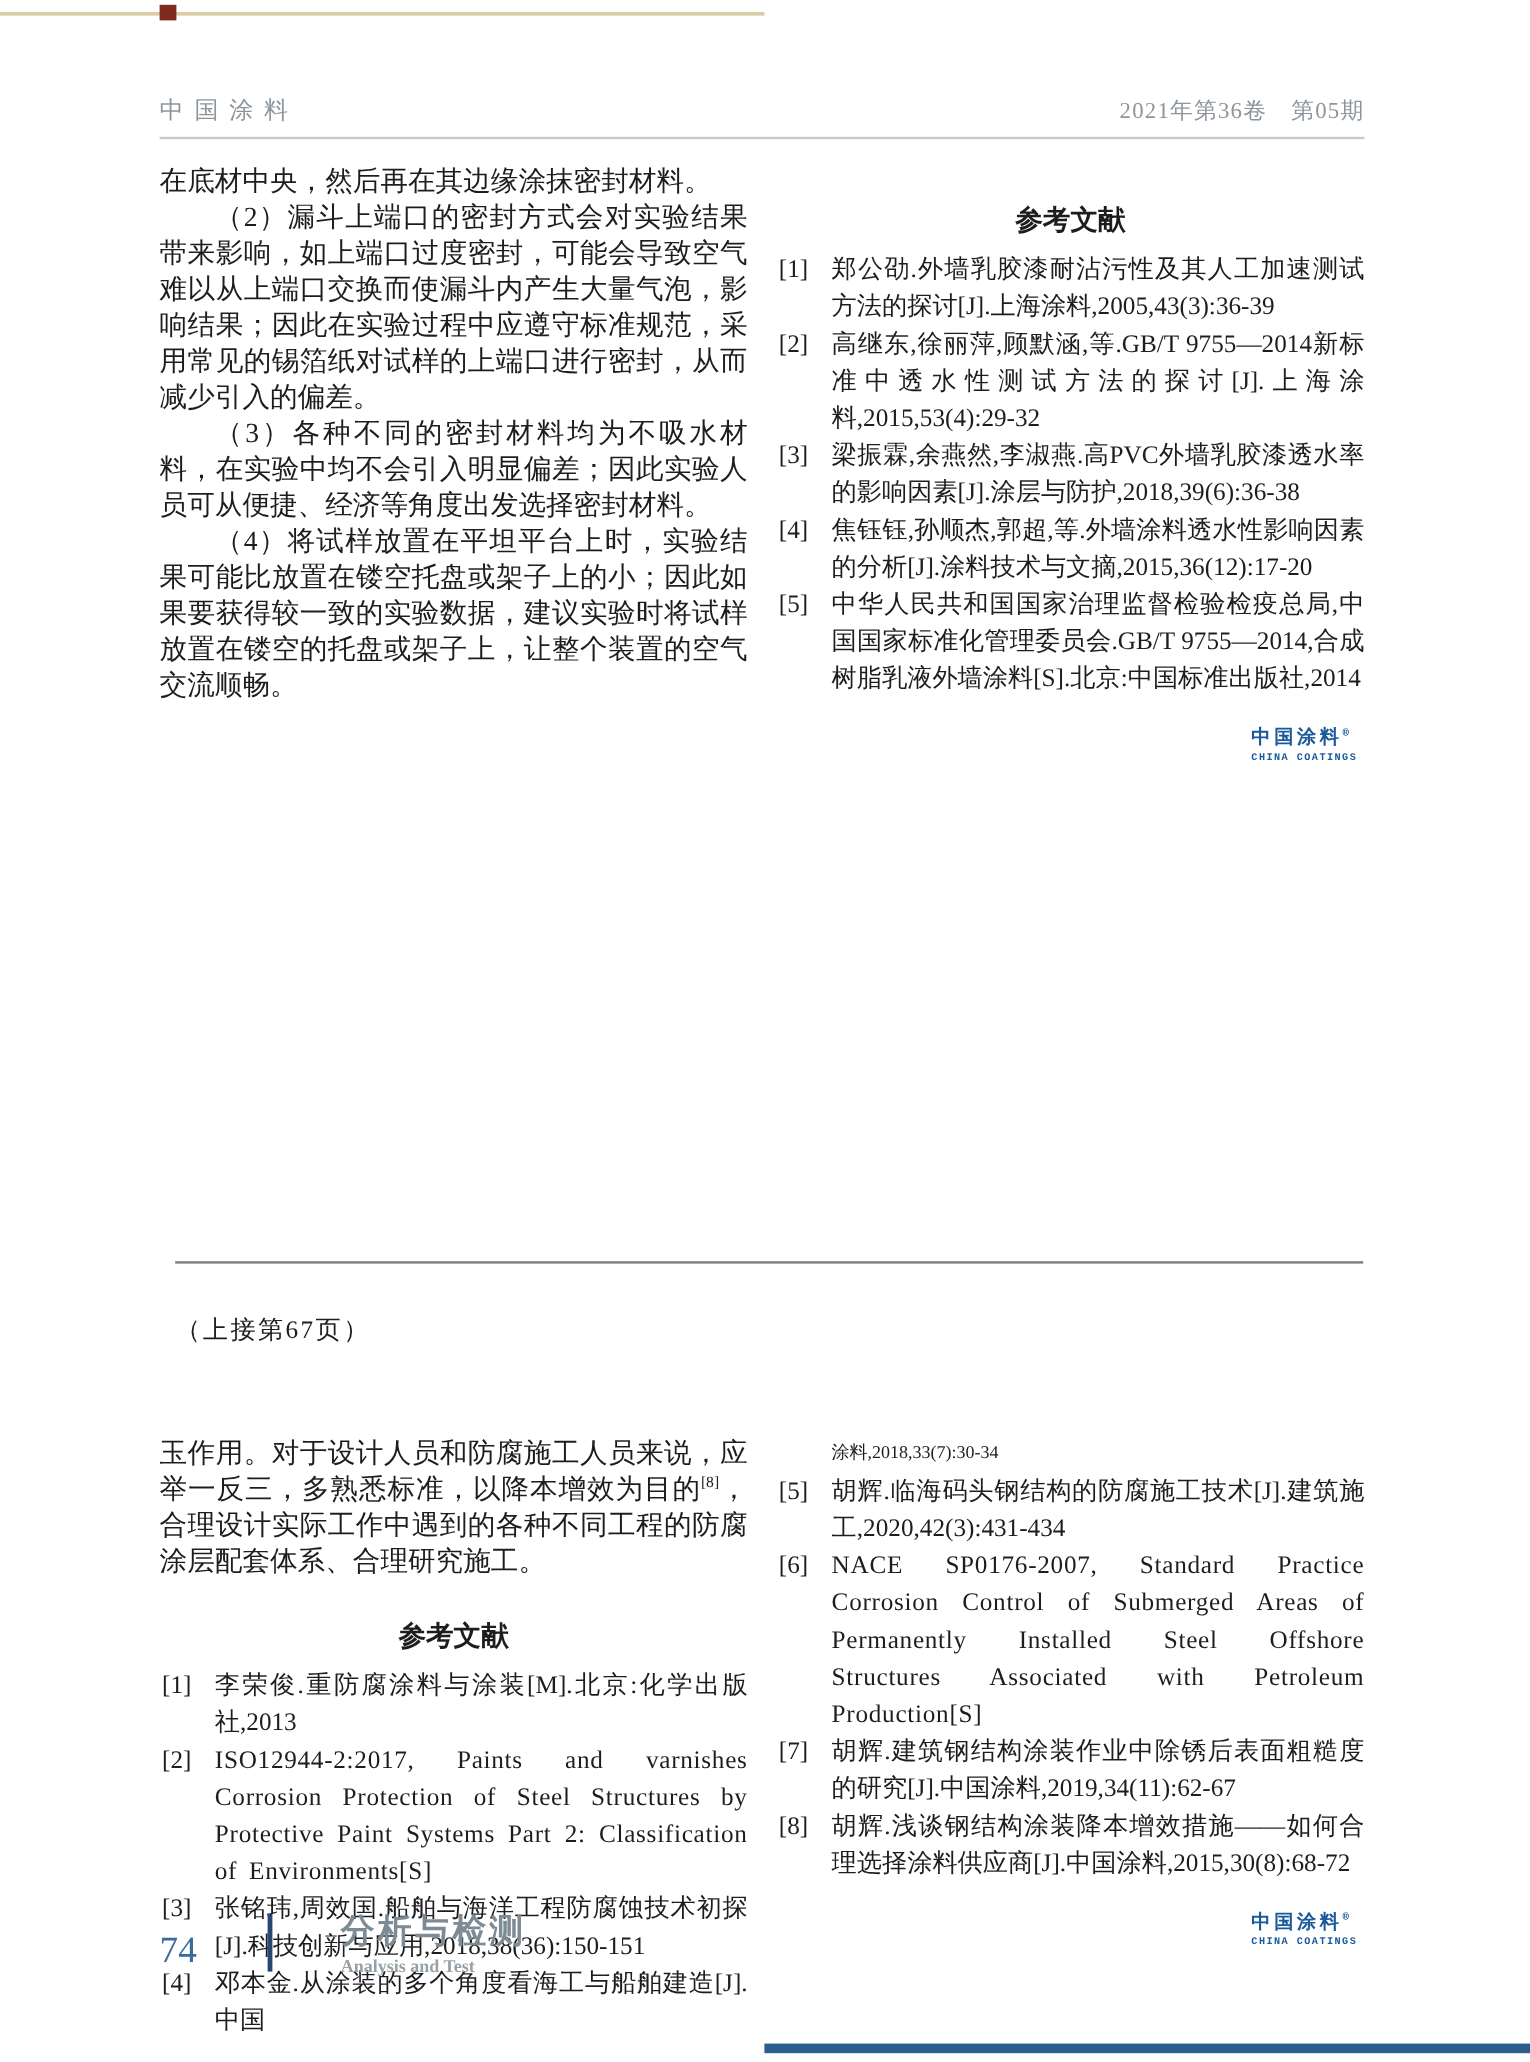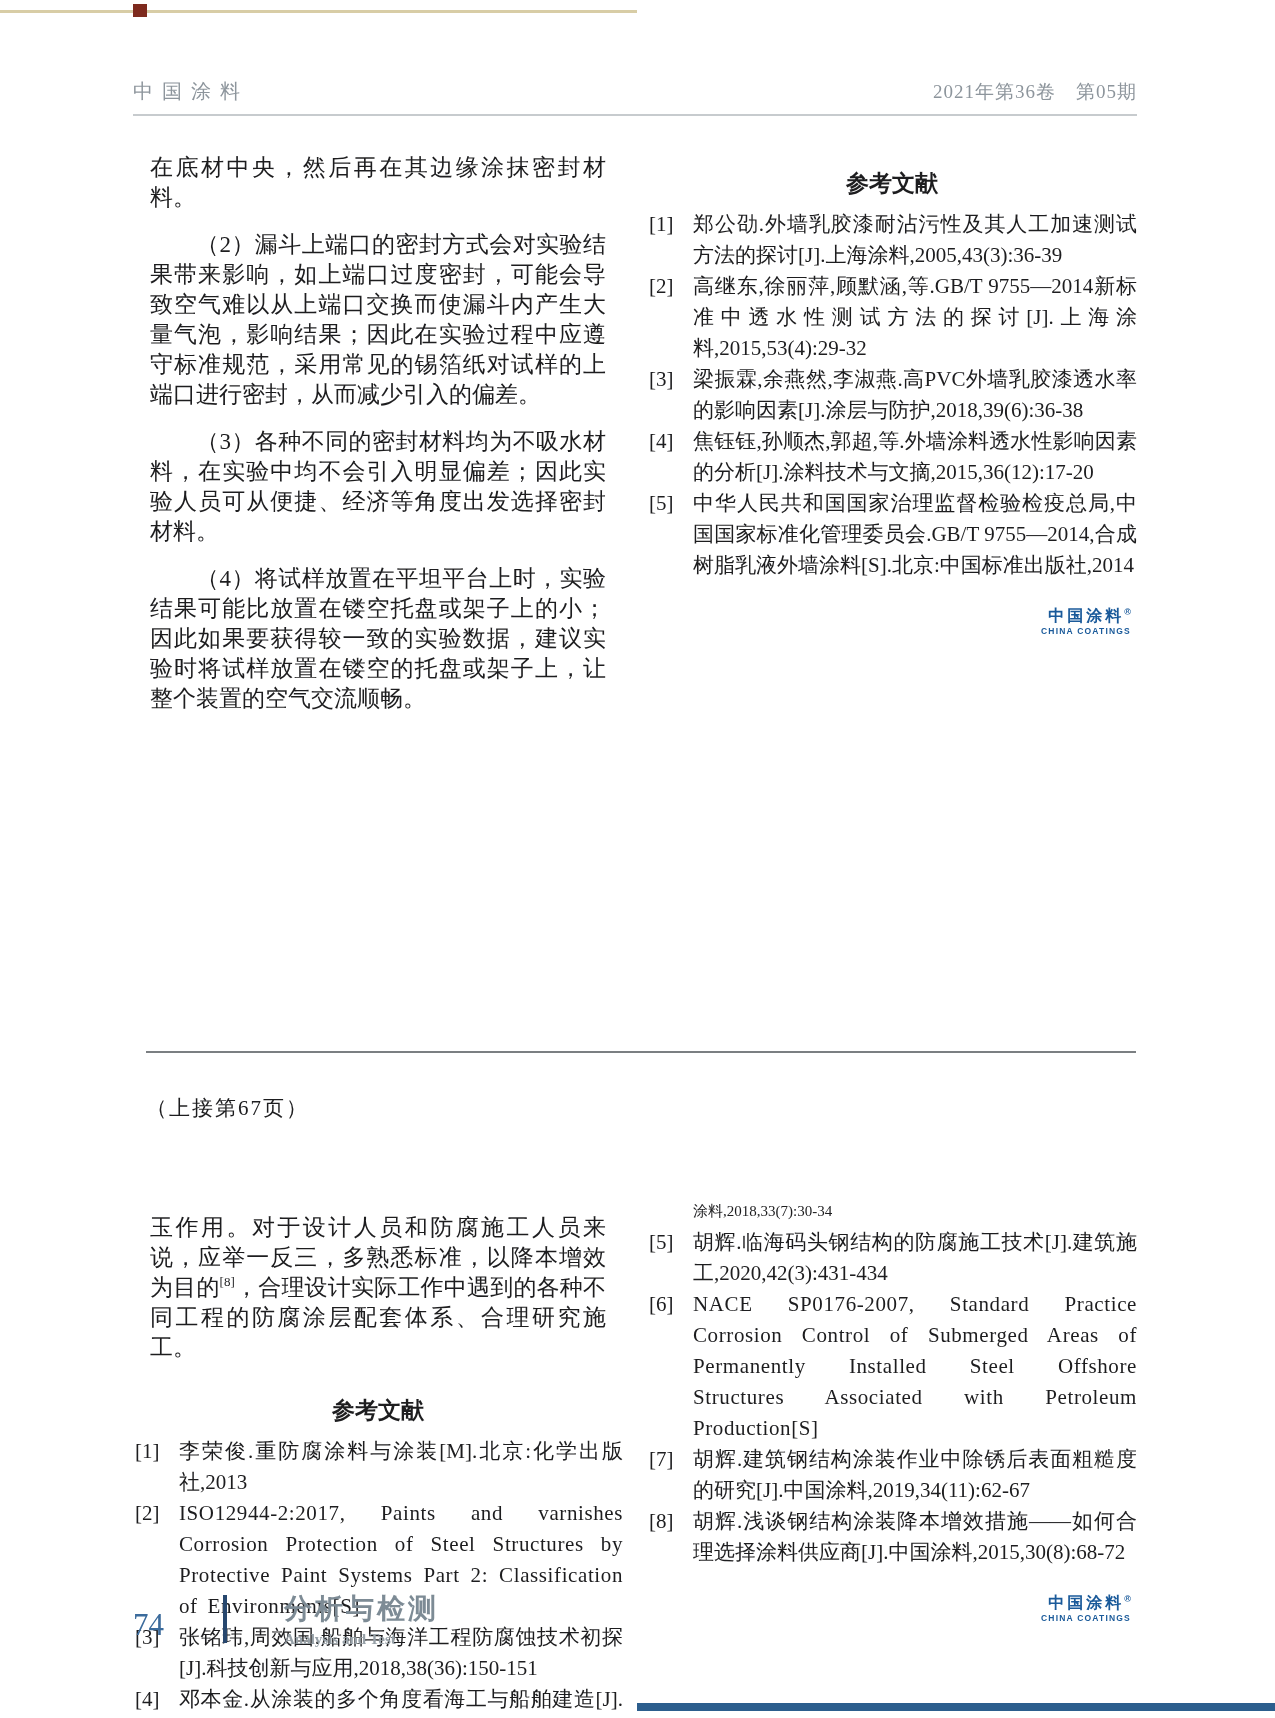--- a/index.html
+++ b/index.html
@@ -17,40 +17,40 @@
       align-items:flex-end;border-bottom:2px solid #c7cbce;padding-bottom:9px;color:var(--header-gray,#8d959c);}
   .hd-journal{font-size:20px;letter-spacing:9px;}
   .hd-issue{font-size:19px;letter-spacing:1px;}
 
   
   .sec{position:absolute;left:133px;width:1004px;display:flex;gap:24px;}
   .sec1{top:136px;}
   .sec2{top:1196px;}
   .col{width:490px;}
 
-  .para{margin:17px;font-size:23px;line-height:30px;text-align:justify;text-indent:2em;}
+  .para{margin:0;font-size:23px;line-height:30px;text-align:justify;text-indent:2em;}
   .para.no-indent{text-indent:0;}
 
   .refs-title{margin:32px 0 10px;text-align:center;font-family:"Liberation Sans","DejaVu Sans",sans-serif;
               font-weight:bold;font-size:23px;color:#1d1d1f;}
   .refs{list-style:none;margin:0;padding:0;}
   .ref{position:relative;margin:0;padding-left:46px;font-size:21px;line-height:31px;text-align:justify;}
   .ref-num{position:absolute;left:2px;top:0;}
   .ref.latin .ref-text{letter-spacing:0.6px;word-spacing:4px;}
   .ref-cont{margin:0;padding-left:46px;font-size:15px;line-height:31px;}
 
   sup.cite{font-size:13px;line-height:0;}
 
   
   .divider{position:absolute;left:146px;top:1051px;width:990px;height:2px;background:#7b7f82;}
   .cont-note{position:absolute;left:146px;top:1094px;font-size:21px;letter-spacing:2px;color:#1d1d1f;}
 
   
-  .logo{margin:26px 6px 0 auto;width:fit-content;text-align:right;color:var(--logo-blue,#1a5a9a);
-        font-family:Liberation Sans, sans-serif;}
+  .logo{margin:26px 6px 0 auto;width:fit-content;text-align:left;color:var(--logo-blue,#1a5a9a);
+        font-family:Liberation Mono, monospace;}
   .logo-cn{font-size:16px;font-weight:bold;letter-spacing:3px;line-height:1.1;}
   .logo-reg{font-size:9px;vertical-align:super;letter-spacing:0;}
   .logo-en{font-size:8.5px;font-weight:bold;letter-spacing:1.2px;margin-top:1px;}
 
   
   .ft{position:absolute;left:133px;top:1590px;display:flex;align-items:center;gap:45px;}
   .ft-num{font-size:31px;color:var(--page-num-blue,#3b6b9c);line-height:1;margin-top:10px;}
   .ft-bar{width:4px;height:48px;background:var(--footer-bar,#27476e);margin:0 12px 0 14px;}
   .ft-labels{display:flex;flex-direction:column;}
   .ft-cn{font-family:"Liberation Sans","DejaVu Sans",sans-serif;font-weight:bold;font-size:28px;

